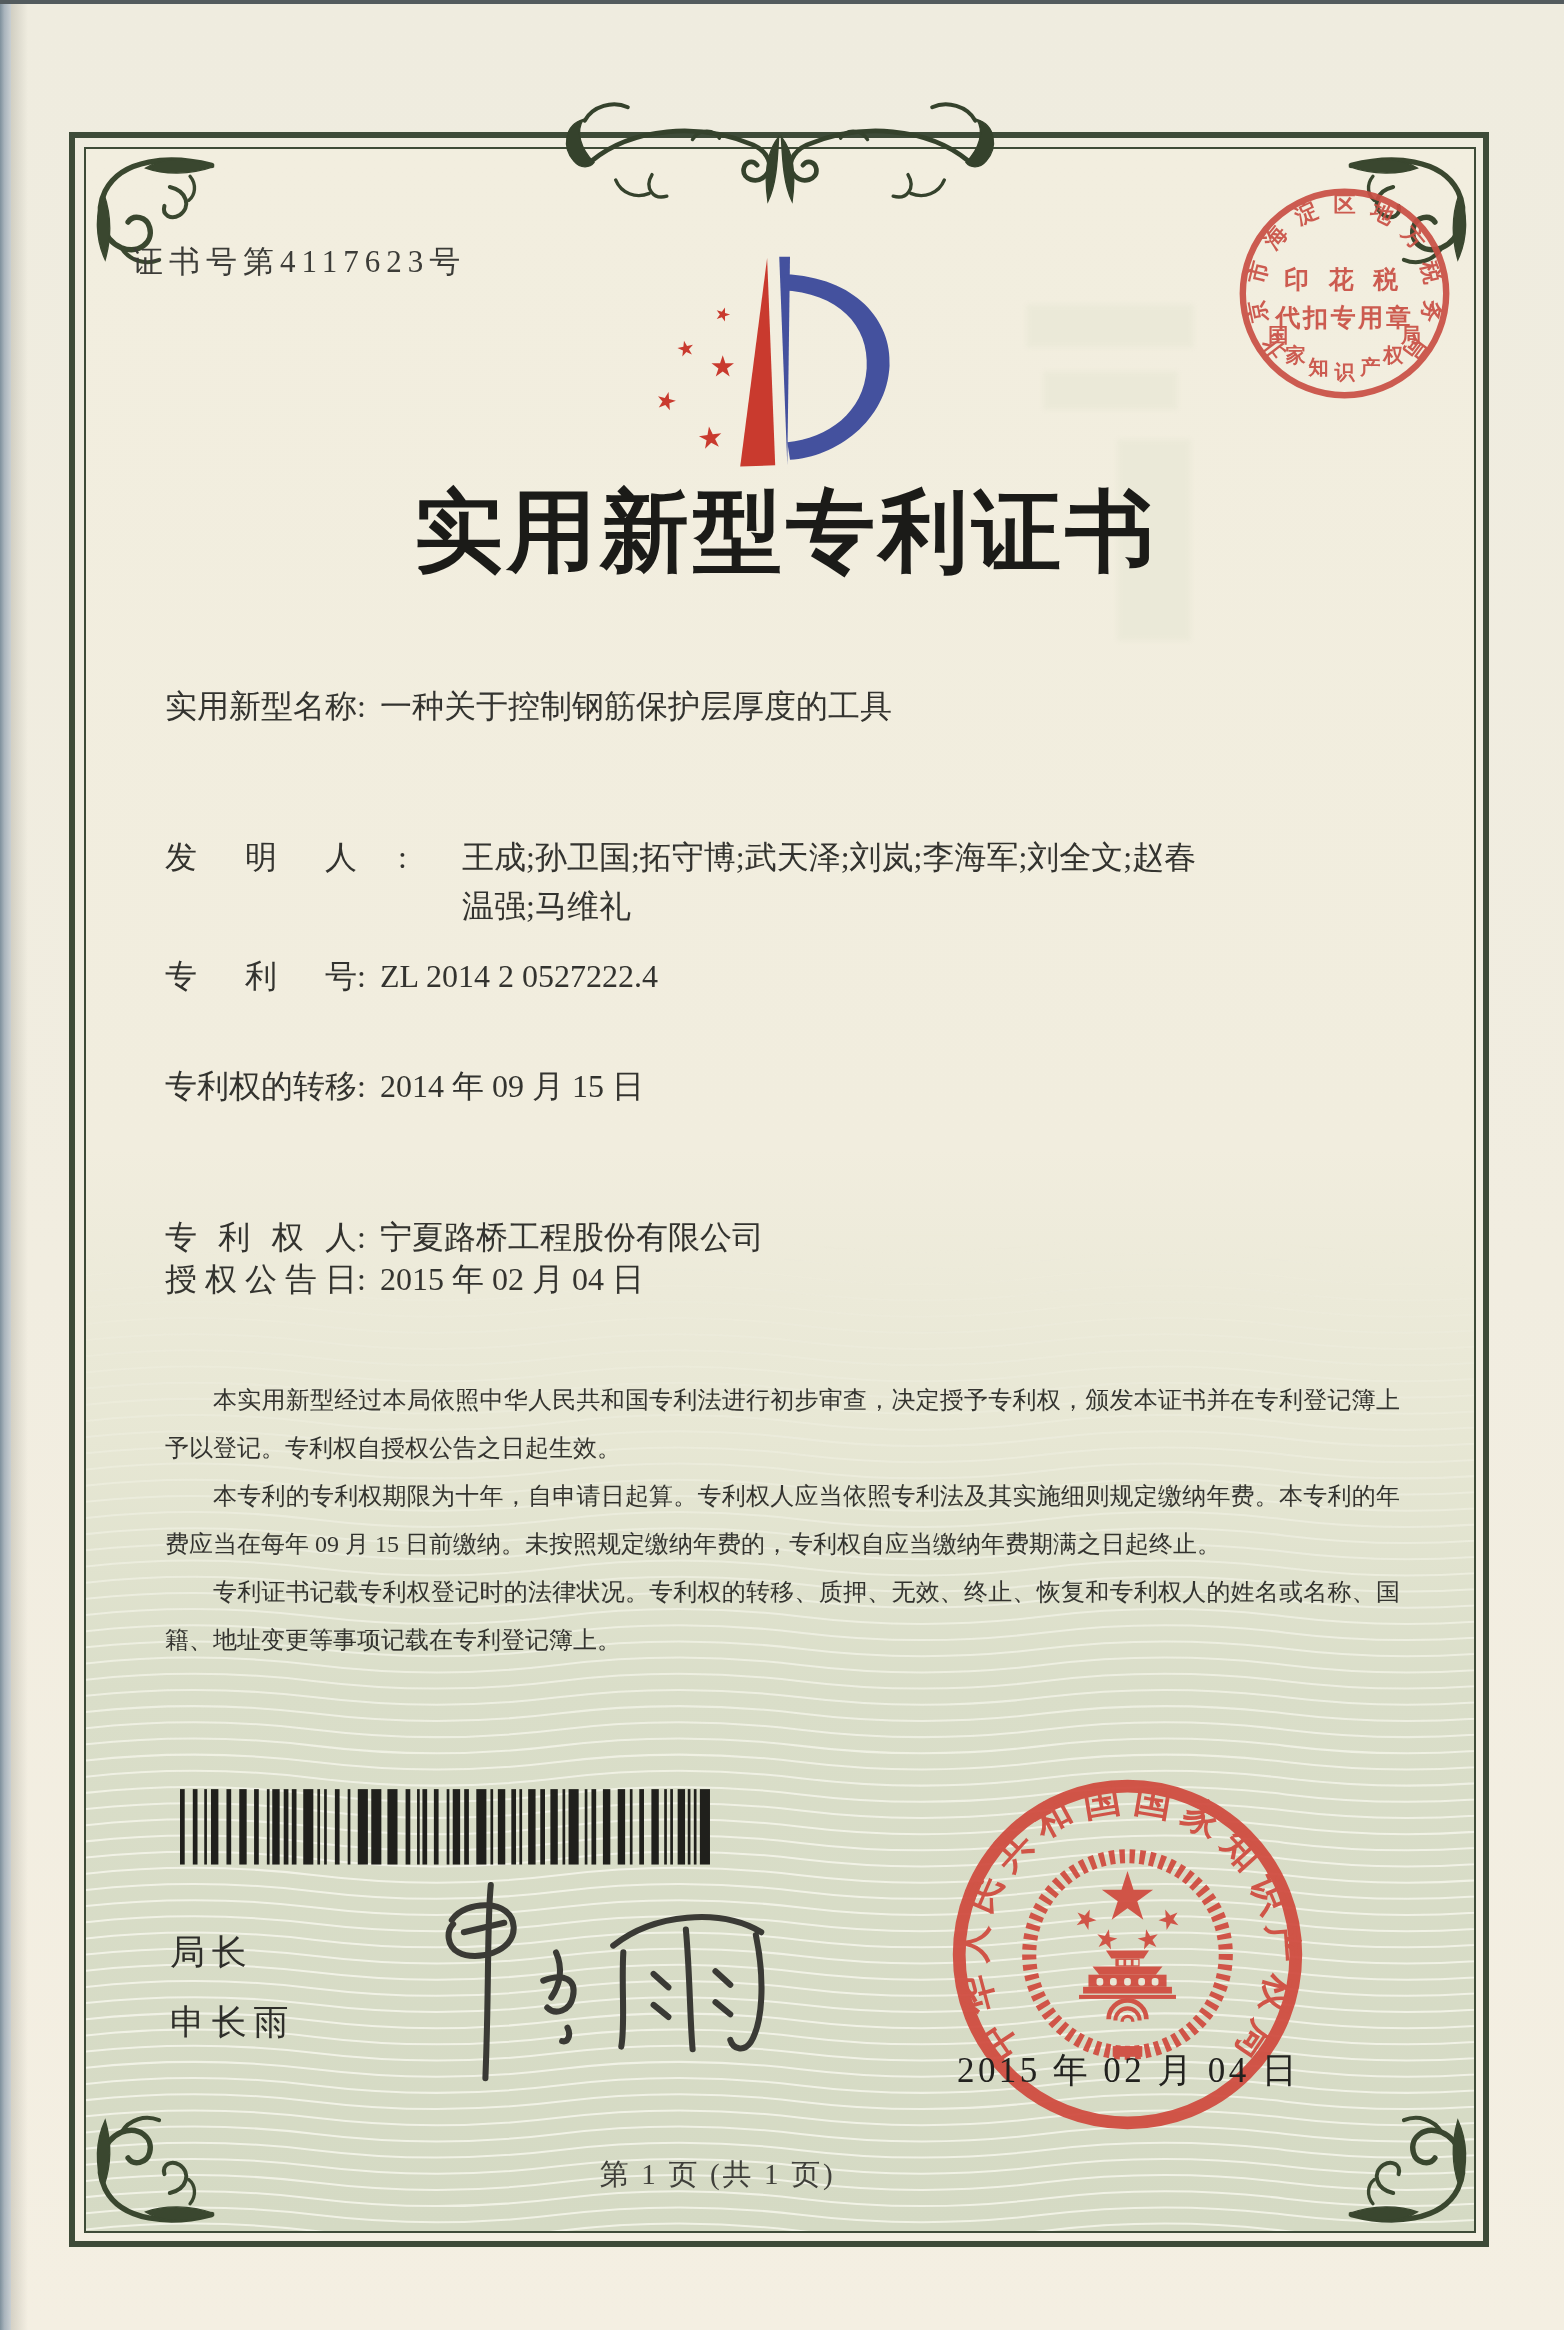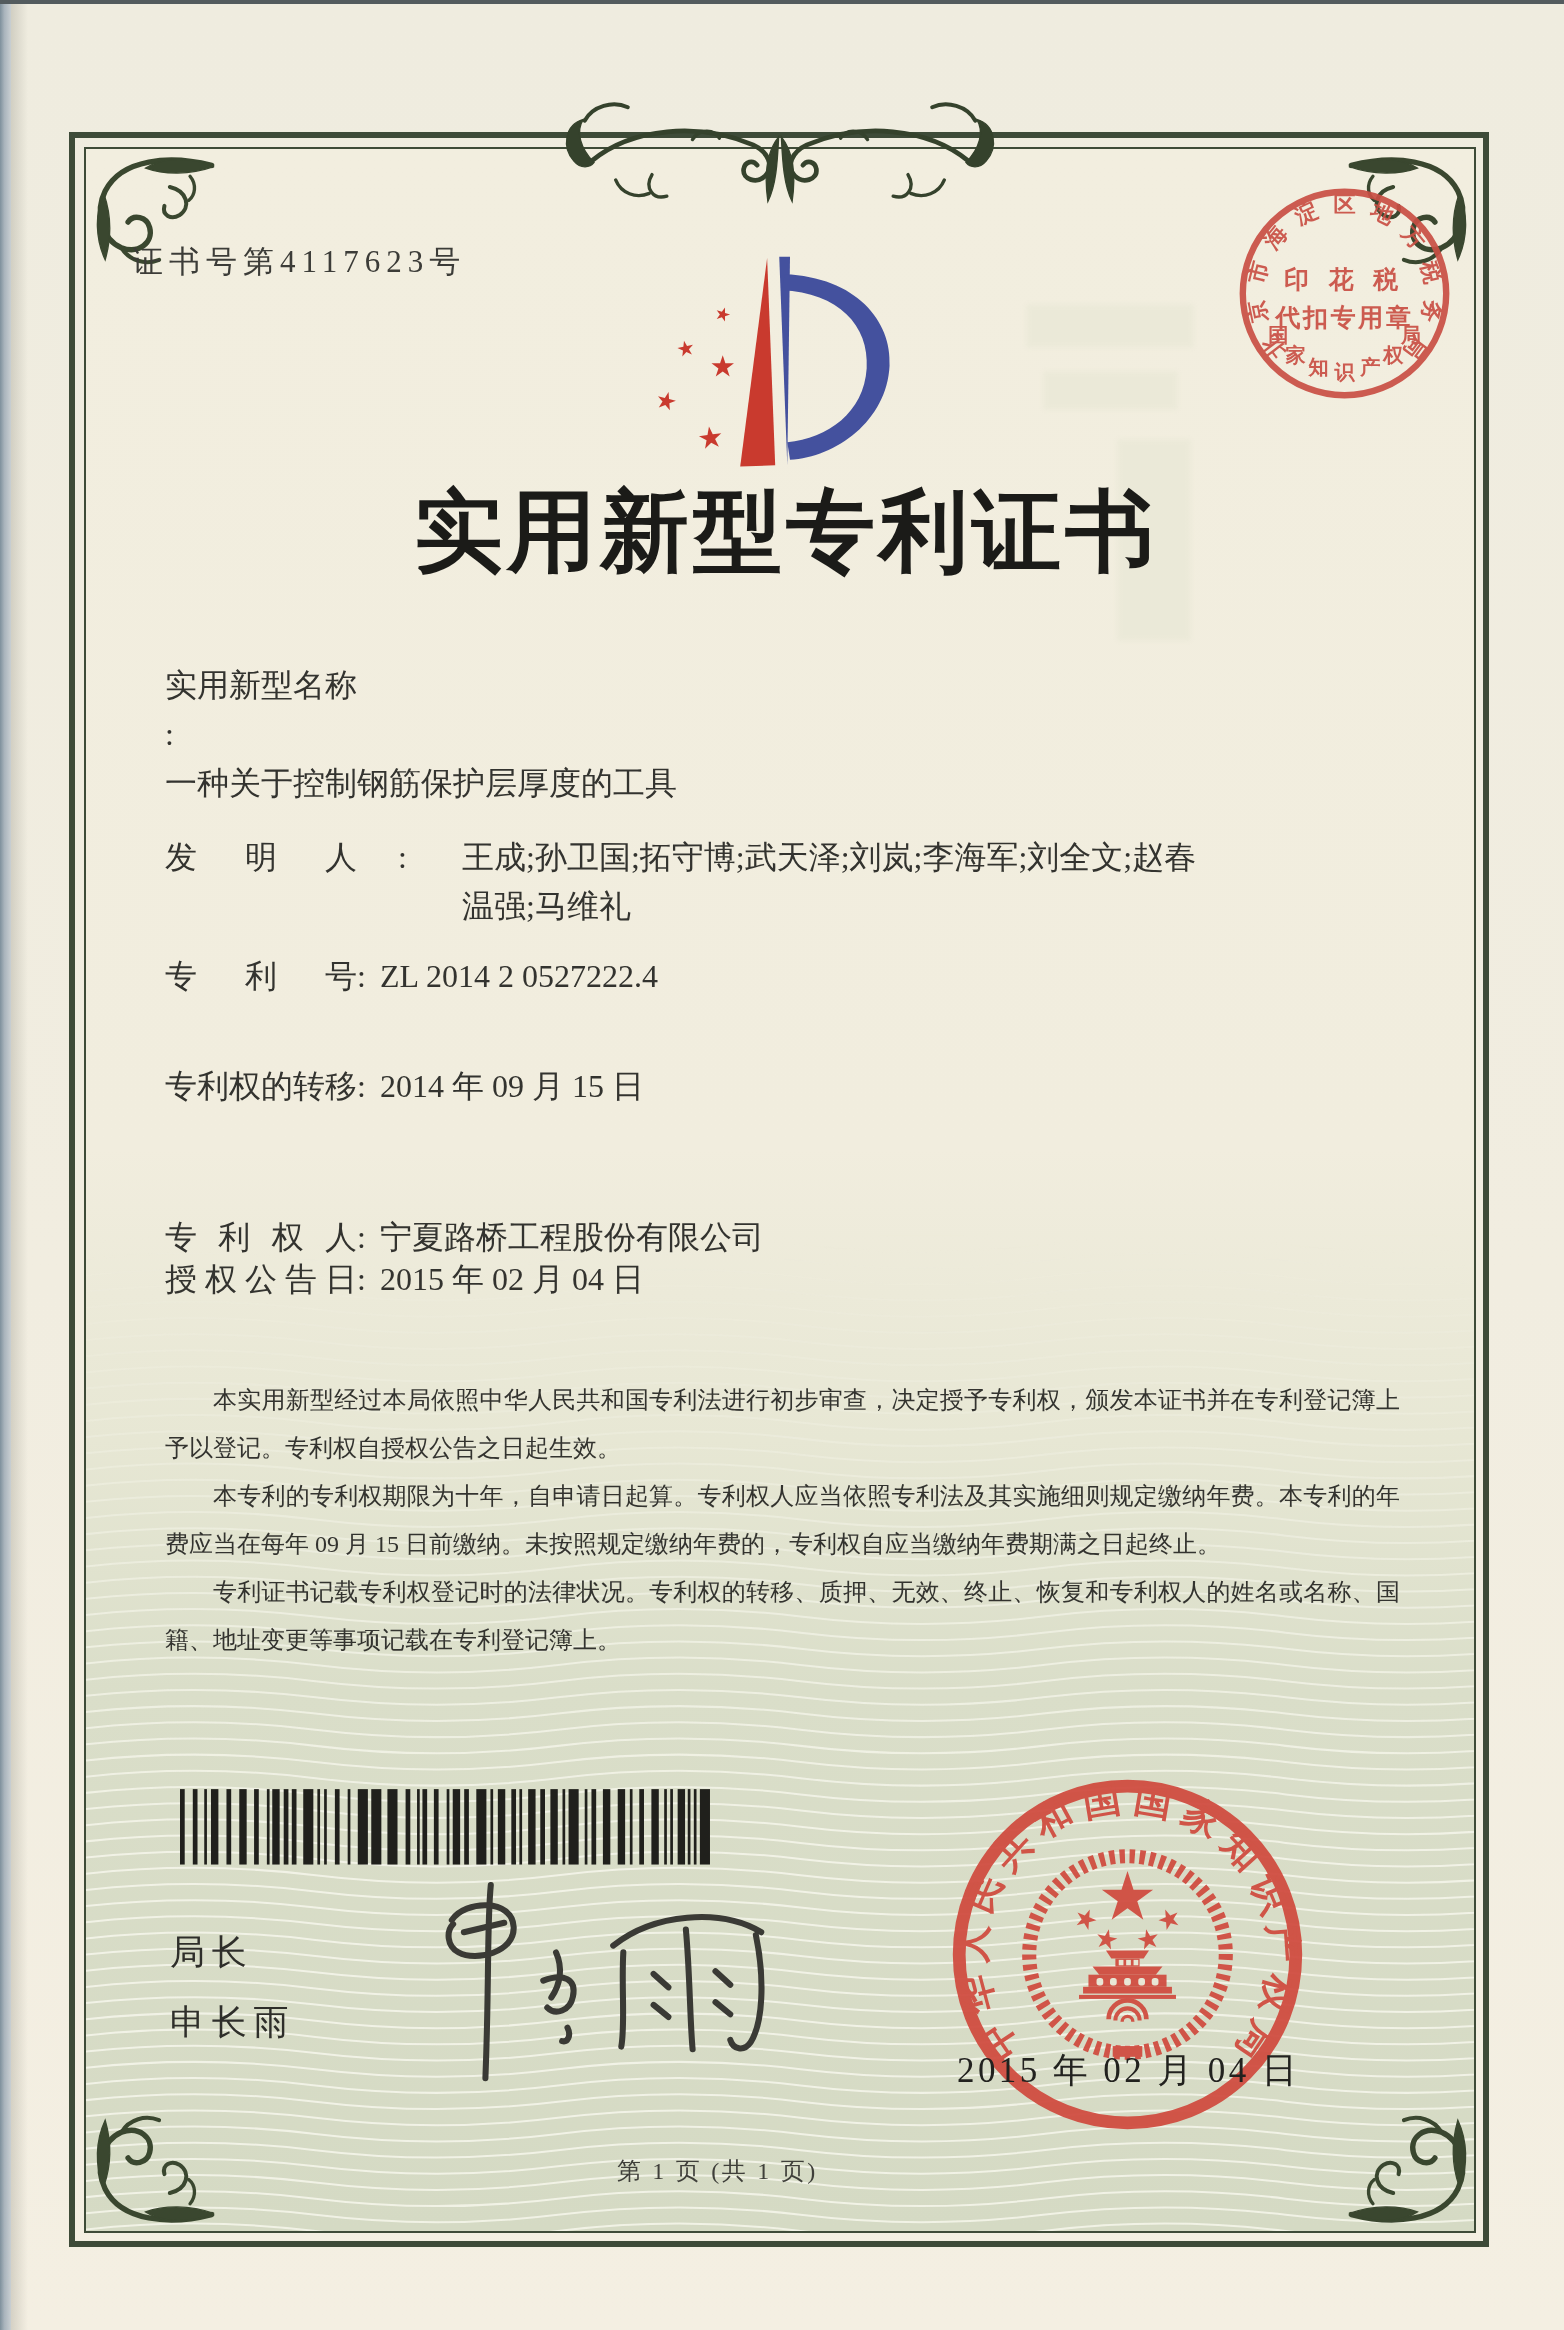--- a/index.html
+++ b/index.html
@@ -52,21 +52,21 @@
   #signer-title{position:absolute;left:170px;top:1929px;font-size:35px;letter-spacing:6.7px;color:#2e2e2a;}
   #signer-name{position:absolute;left:170px;top:1999px;font-size:35px;letter-spacing:6.7px;color:#2e2e2a;}
   #signature{position:absolute;left:411px;top:1873px;}
 
   #seal{position:absolute;left:939px;top:1766px;opacity:.93;}
   #seal-date{position:absolute;left:957px;top:2047px;font-size:35px;letter-spacing:3.4px;
     color:#22221f;white-space:nowrap;}
   #tax-stamp{position:absolute;left:1230px;top:179px;opacity:.92;}
 
   #footer-page{position:absolute;left:512px;top:2155px;width:411px;text-align:center;
-    font-size:24px;color:#3f3f3a;letter-spacing:2.7px;}
+    font-size:29px;color:#3f3f3a;letter-spacing:2.7px;}
   #defs-holder{position:absolute;width:0;height:0;overflow:hidden;}
 </style>
 </head>
 <body>
 
 <div id="page">
 
   <svg id="defs-holder" aria-hidden="true">
     <defs>
       <path id="star" d="M0,-20 L4.49,-6.18 L19.02,-6.18 L7.27,2.36 L11.76,16.18 L0,7.64 L-11.76,16.18 L-7.27,2.36 L-19.02,-6.18 L-4.49,-6.18 Z"></path>
@@ -270,21 +270,21 @@
     </g>
     <g fill="#44519e">
       <path d="M204,8 L220,8 L216,318 Z"></path>
       <path d="M212,34 C318,38 372,104 368,170 C364,252 288,306 220,310 L216,284 C276,278 330,240 334,174 C338,110 292,62 208,58 Z"></path>
     </g>
   </svg>
 
   <div id="title">实用新型专利证书</div>
 
   <div id="fields">
-      <div class="field-row" style="top: 661px; flex-direction: column;">
+      <div class="field-row" style="top: 682px;">
         <span class="field-label">实用新型名称</span>
         <span class="field-colon">:</span>
         <div class="field-value">
           <div class="value-line">一种关于控制钢筋保护层厚度的工具</div>
         </div>
       </div>
       <div class="field-row" style="top: 833px; gap: 41px;">
         <span class="field-label">发明人</span>
         <span class="field-colon">:</span>
         <div class="field-value">

